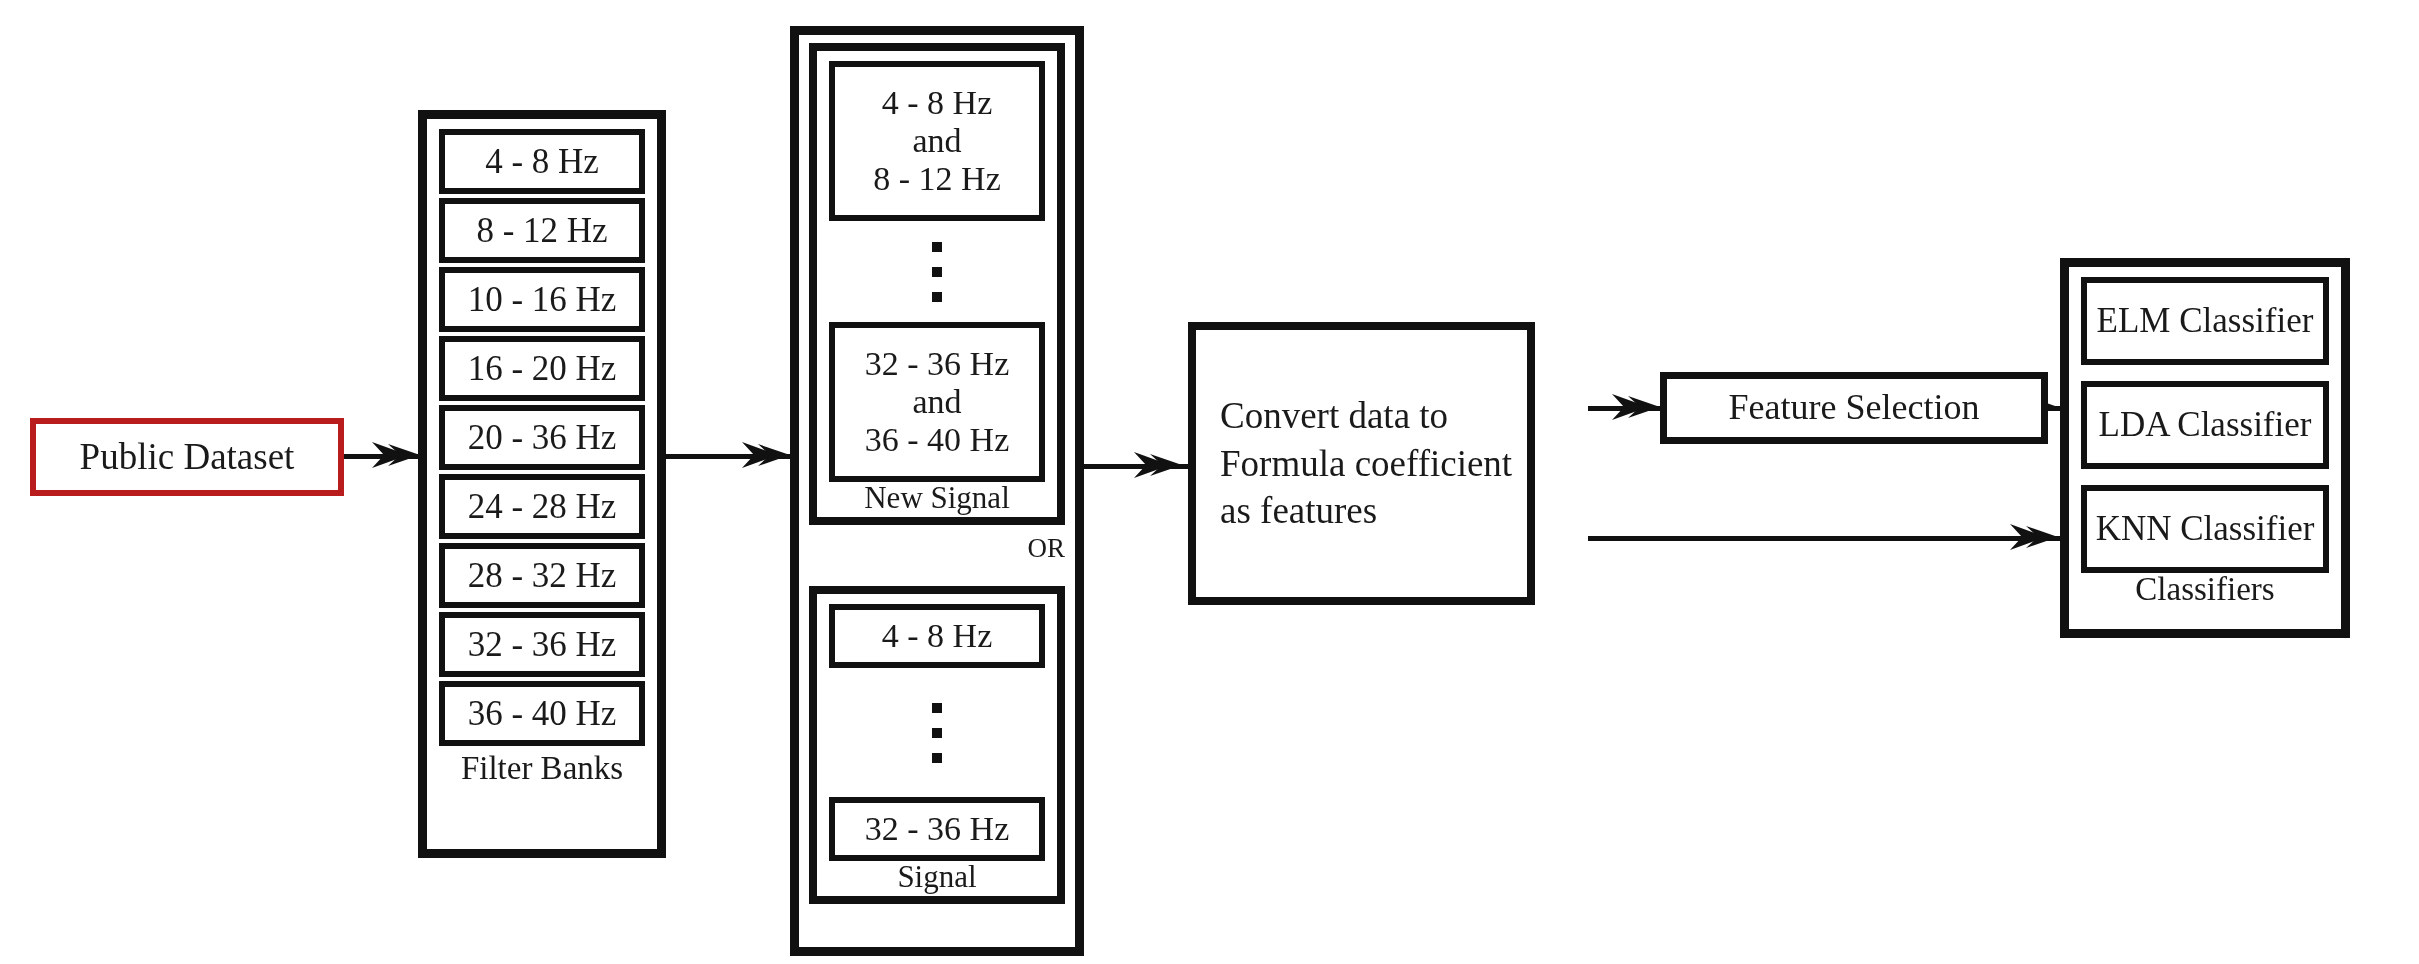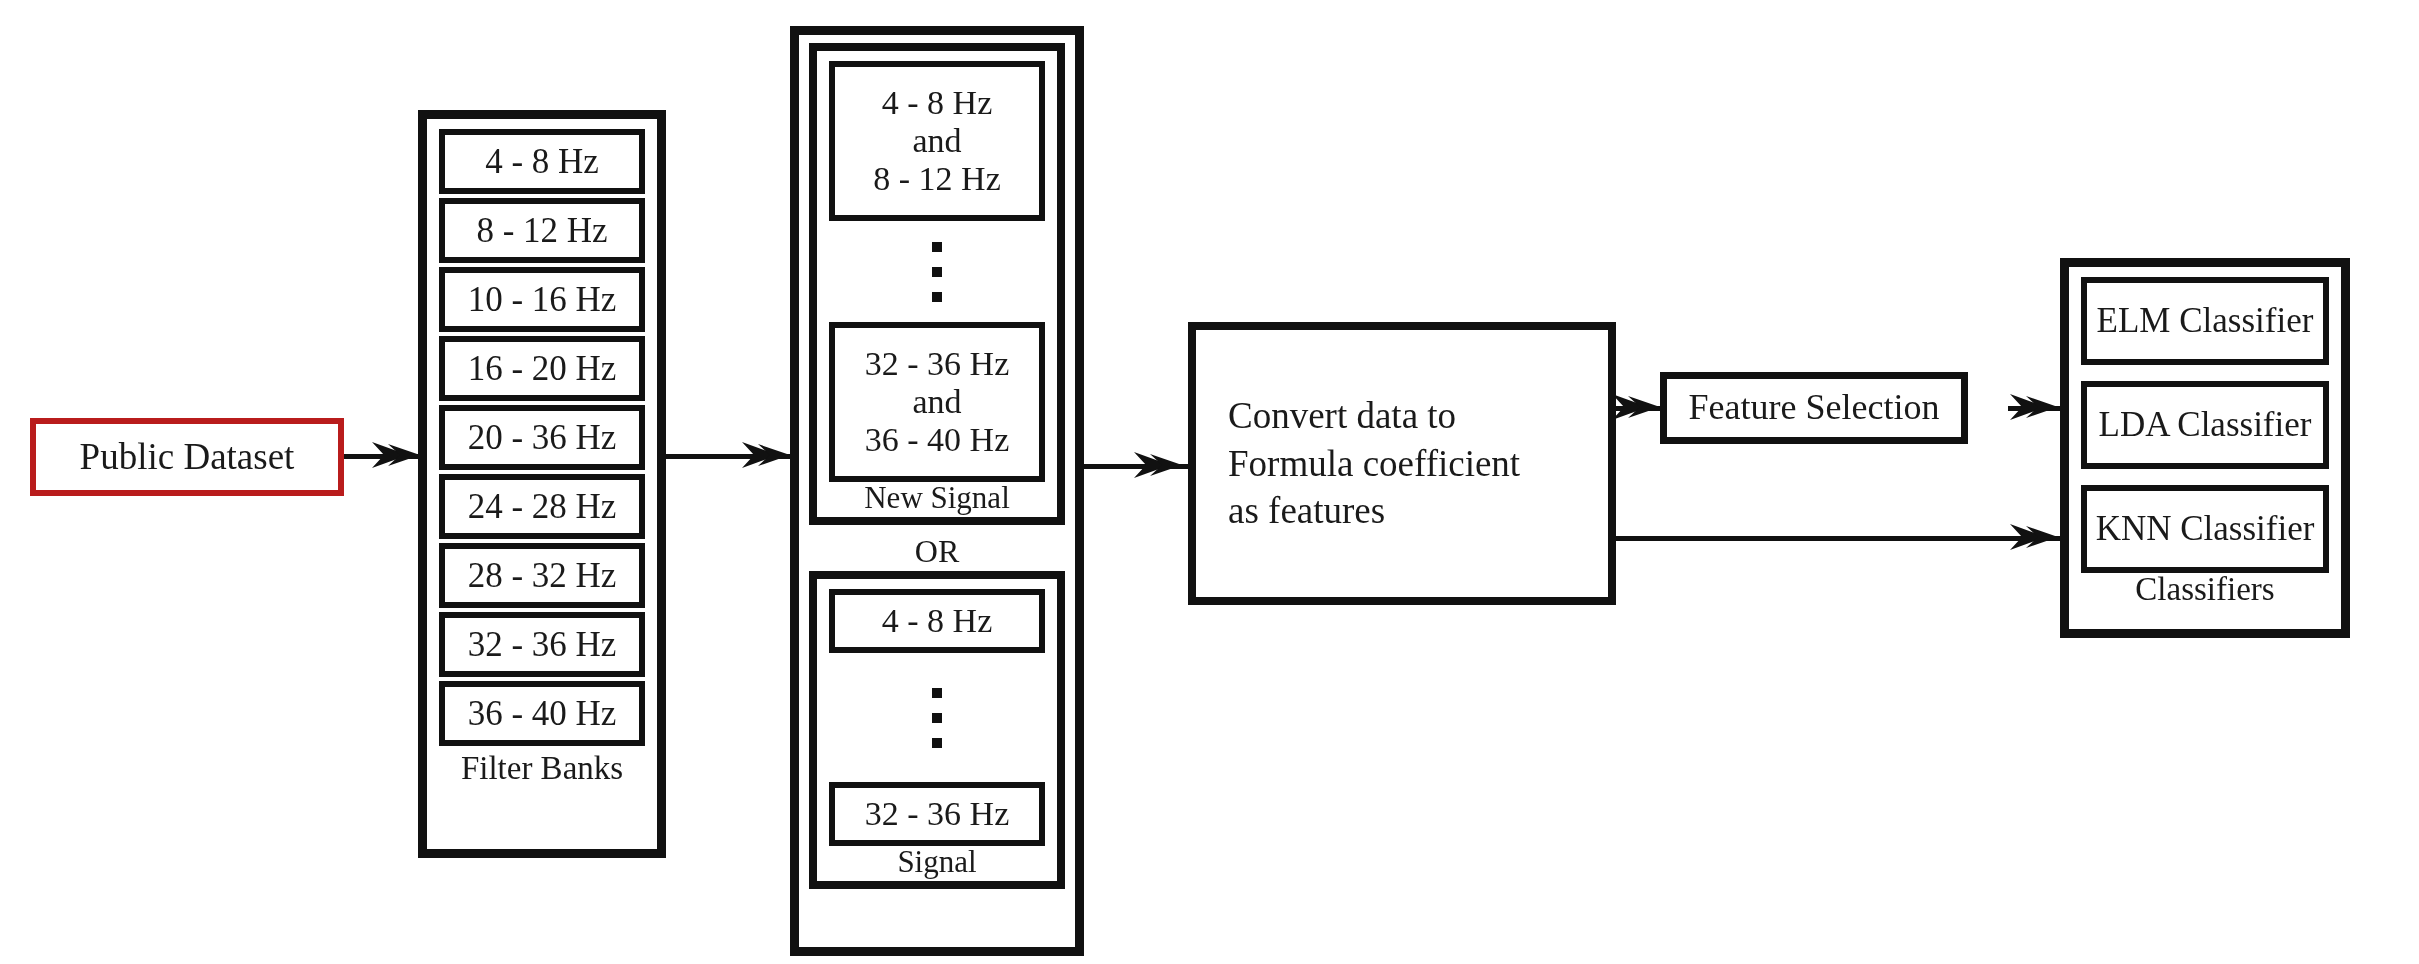--- a/index.html
+++ b/index.html
@@ -66,35 +66,35 @@
   .sig-box .lbl{font-size:34px;line-height:1.12;}
   .dots{
     display:flex;flex-direction:column;align-items:center;justify-content:center;
     gap:15px;flex:1 1 auto;
   }
   .dots i{display:block;width:10px;height:10px;background:#111;}
   .panel-label{
     text-align:center;font-size:31px;line-height:1;
   }
   .or-label{
-    text-align:center;font-size:32px;line-height:1;margin:10px 0 4px 0;width:100%;
+    text-align:right;font-size:27px;line-height:1;margin:10px 0 24px 0;width:100%;
   }
 
   
   #convert-box{
-    left:1188px;top:322px;width:428px;height:283px;
+    left:1188px;top:322px;width:347px;height:283px;
     border:8px solid #111;background:#fff;box-sizing:border-box;
     display:flex;align-items:center;justify-content:flex-start;
-    padding-left:32px;
+    padding-left:24px;
   }
   #convert-box .lbl{text-align:left;font-size:37px;line-height:1.28;}
 
   
   #feature-selection{
-    left:1660px;top:372px;width:308px;height:72px;
+    left:1660px;top:372px;width:388px;height:72px;
     border:7px solid #111;
   }
   #feature-selection .lbl{font-size:36px;}
 
   
   #classifiers{
     left:2060px;top:258px;width:290px;height:380px;
     border:9px solid #111;background:#fff;box-sizing:border-box;
     padding:10px 12px 4px 12px;display:block;
   }

